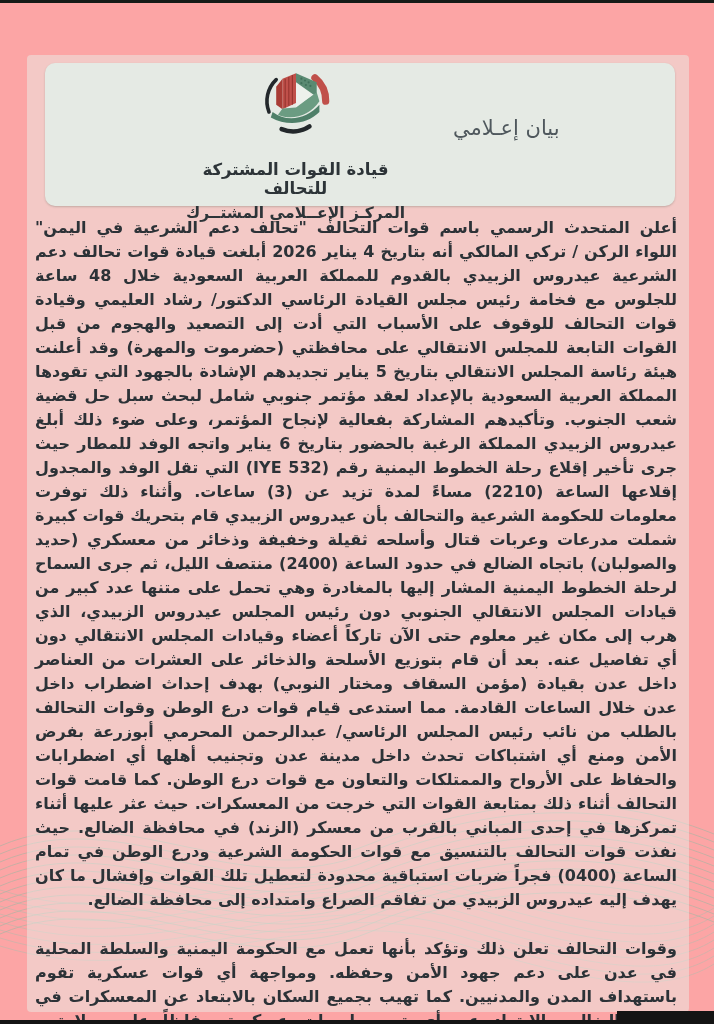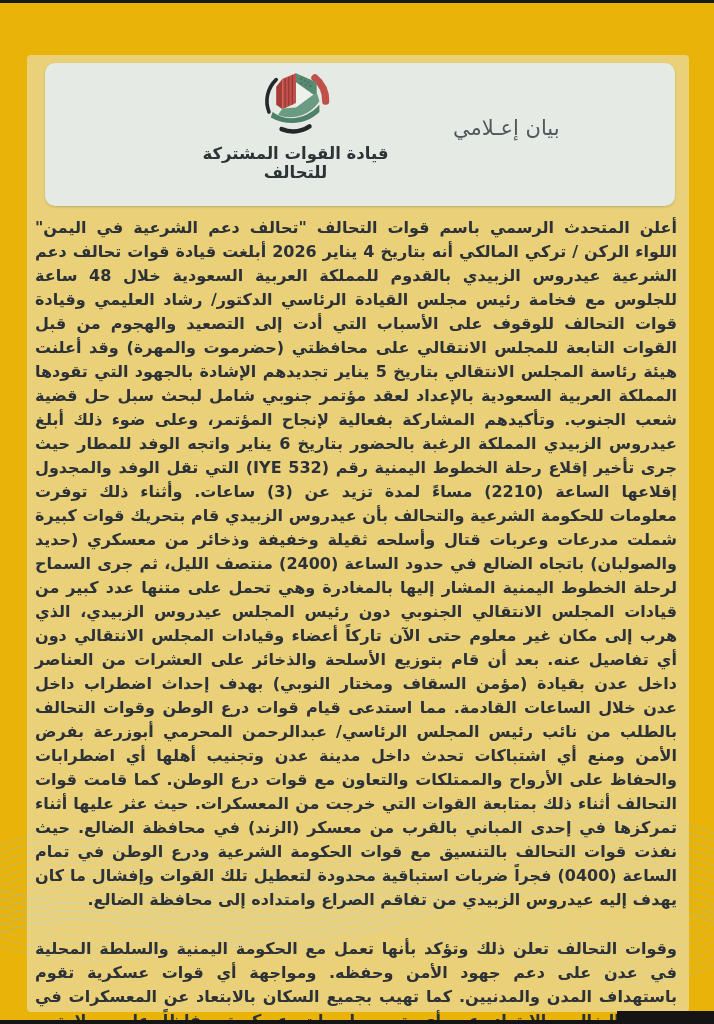--- a/index.html
+++ b/index.html
@@ -1,20 +1,20 @@
 <!DOCTYPE html>
 <html dir="rtl" lang="ar"><head>
 <meta charset="utf-8">
 <style>
   html,body{margin:0;padding:0;background:#9aa79c;}
   .page{
     position:relative;
     width:714px;height:1024px;
     margin:0 auto;
-    background:#eab308;
+    background:#fca5a5;
     overflow:hidden;
     font-family:"DejaVu Sans", sans-serif;
     direction:rtl;
   }
   .top-edge{position:absolute;top:0;left:0;right:0;height:3px;background:#161b17;}
   .bottom-edge{position:absolute;bottom:0;left:0;right:0;height:4px;background:#141414;}
   .bottom-corner{position:absolute;bottom:0;right:0;width:97px;height:13px;background:#141414;}
   .waves{position:absolute;left:0;bottom:4px;pointer-events:none;}
   .sheet{
     position:absolute;top:55px;left:27px;right:25px;bottom:12px;
@@ -26,21 +26,21 @@
     background:#e5eae4;
     border-radius:10px;
     box-shadow:0 1px 2px rgba(60,75,64,0.25);
   }
   .statement-label{
     position:absolute;top:53px;left:408px;
     font-size:21px;font-weight:500;color:#4f585d;letter-spacing:.5px;
   }
   .org-block{position:absolute;top:4px;left:128px;width:245px;text-align:center;}
   .emblem{width:72px;height:72px;display:inline-block;}
-  .org-title{font-size:16.5px;font-weight:700;color:#2d3438;margin-top:1px;}
+  .org-title{font-size:16.5px;font-weight:700;color:#2d3438;margin-top:17px;}
   .org-subtitle{font-size:15.5px;font-weight:700;color:#2d3438;margin-top:6px;}
   .doc-body{position:absolute;top:216px;right:37px;left:35px;color:#2c3237;}
   .para{
     margin:0 0 25px 0;
     font-size:16px;line-height:24px;font-weight:700;
     text-align:justify;text-justify:inter-word;
   }
 </style>
 </head>
 <body>
@@ -106,20 +106,21 @@
           <circle cx="54" cy="17" r="1.2"></circle>
             <circle cx="46" cy="18" r="1.2"></circle>
           <circle cx="51" cy="20" r="1.2"></circle>
             <circle cx="56" cy="21" r="1.2"></circle>
         </g>
         <path d="M40 17 L60 31 L40 45 Z" fill="#edf1ec"></path>
         <path d="M40 45 L63 28 L66 38 C55 54 36 60 20 53 L25 46 Z" fill="#6b9c82"></path>
         <path d="M14 50 C30 62 52 58 66 42 L66 50 C52 64 30 66 12 56 Z" fill="#4f8069"></path>
       </svg>
       <div class="org-title">قيادة القوات المشتركة للتحالف</div>
+      <div class="org-subtitle">المركـز الإعــلامي المشتــرك</div>
     </div>
   </div>
 
   <div class="doc-body">
     <p class="para">أعلن المتحدث الرسمي باسم قوات التحالف "تحالف دعم الشرعية في اليمن" اللواء الركن / تركي المالكي أنه بتاريخ 4 يناير 2026 أبلغت قيادة قوات تحالف دعم الشرعية عيدروس الزبيدي بالقدوم للمملكة العربية السعودية خلال 48 ساعة للجلوس مع فخامة رئيس مجلس القيادة الرئاسي الدكتور/ رشاد العليمي وقيادة قوات التحالف للوقوف على الأسباب التي أدت إلى التصعيد والهجوم من قبل القوات التابعة للمجلس الانتقالي على محافظتي (حضرموت والمهرة) وقد أعلنت هيئة رئاسة المجلس الانتقالي بتاريخ 5 يناير تجديدهم الإشادة بالجهود التي تقودها المملكة العربية السعودية بالإعداد لعقد مؤتمر جنوبي شامل لبحث سبل حل قضية شعب الجنوب. وتأكيدهم المشاركة بفعالية لإنجاح المؤتمر، وعلى ضوء ذلك أبلغ عيدروس الزبيدي المملكة الرغبة بالحضور بتاريخ 6 يناير واتجه الوفد للمطار حيث جرى تأخير إقلاع رحلة الخطوط اليمنية رقم (IYE 532) التي تقل الوفد والمجدول إقلاعها الساعة (2210) مساءً لمدة تزيد عن (3) ساعات. وأثناء ذلك توفرت معلومات للحكومة الشرعية والتحالف بأن عيدروس الزبيدي قام بتحريك قوات كبيرة شملت مدرعات وعربات قتال وأسلحه ثقيلة وخفيفة وذخائر من معسكري (حديد والصولبان) باتجاه الضالع في حدود الساعة (2400) منتصف الليل، ثم جرى السماح لرحلة الخطوط اليمنية المشار إليها بالمغادرة وهي تحمل على متنها عدد كبير من قيادات المجلس الانتقالي الجنوبي دون رئيس المجلس عيدروس الزبيدي، الذي هرب إلى مكان غير معلوم حتى الآن تاركاً أعضاء وقيادات المجلس الانتقالي دون أي تفاصيل عنه. بعد أن قام بتوزيع الأسلحة والذخائر على العشرات من العناصر داخل عدن بقيادة (مؤمن السقاف ومختار النوبي) بهدف إحداث اضطراب داخل عدن خلال الساعات القادمة. مما استدعى قيام قوات درع الوطن وقوات التحالف بالطلب من نائب رئيس المجلس الرئاسي/ عبدالرحمن المحرمي أبوزرعة بفرض الأمن ومنع أي اشتباكات تحدث داخل مدينة عدن وتجنيب أهلها أي اضطرابات والحفاظ على الأرواح والممتلكات والتعاون مع قوات درع الوطن. كما قامت قوات التحالف أثناء ذلك بمتابعة القوات التي خرجت من المعسكرات. حيث عثر عليها أثناء تمركزها في إحدى المباني بالقرب من معسكر (الزند) في محافظة الضالع. حيث نفذت قوات التحالف بالتنسيق مع قوات الحكومة الشرعية ودرع الوطن في تمام الساعة (0400) فجراً ضربات استباقية محدودة لتعطيل تلك القوات وإفشال ما كان يهدف إليه عيدروس الزبيدي من تفاقم الصراع وامتداده إلى محافظة الضالع.</p>
     <p class="para">وقوات التحالف تعلن ذلك وتؤكد بأنها تعمل مع الحكومة اليمنية والسلطة المحلية في عدن على دعم جهود الأمن وحفظه. ومواجهة أي قوات عسكرية تقوم باستهداف المدن والمدنيين. كما تهيب بجميع السكان بالابتعاد عن المعسكرات في عدن والضالع والابتعاد عن أي تجمع لعربات عسكرية حفاظاً على سلامتهم والمساهمة في تقديم المعلومات عن أي تحركات عسكرية مُريبة للأجهزة الأمنية.</p>
 
   </div>
 
   <div class="bottom-edge"></div>

